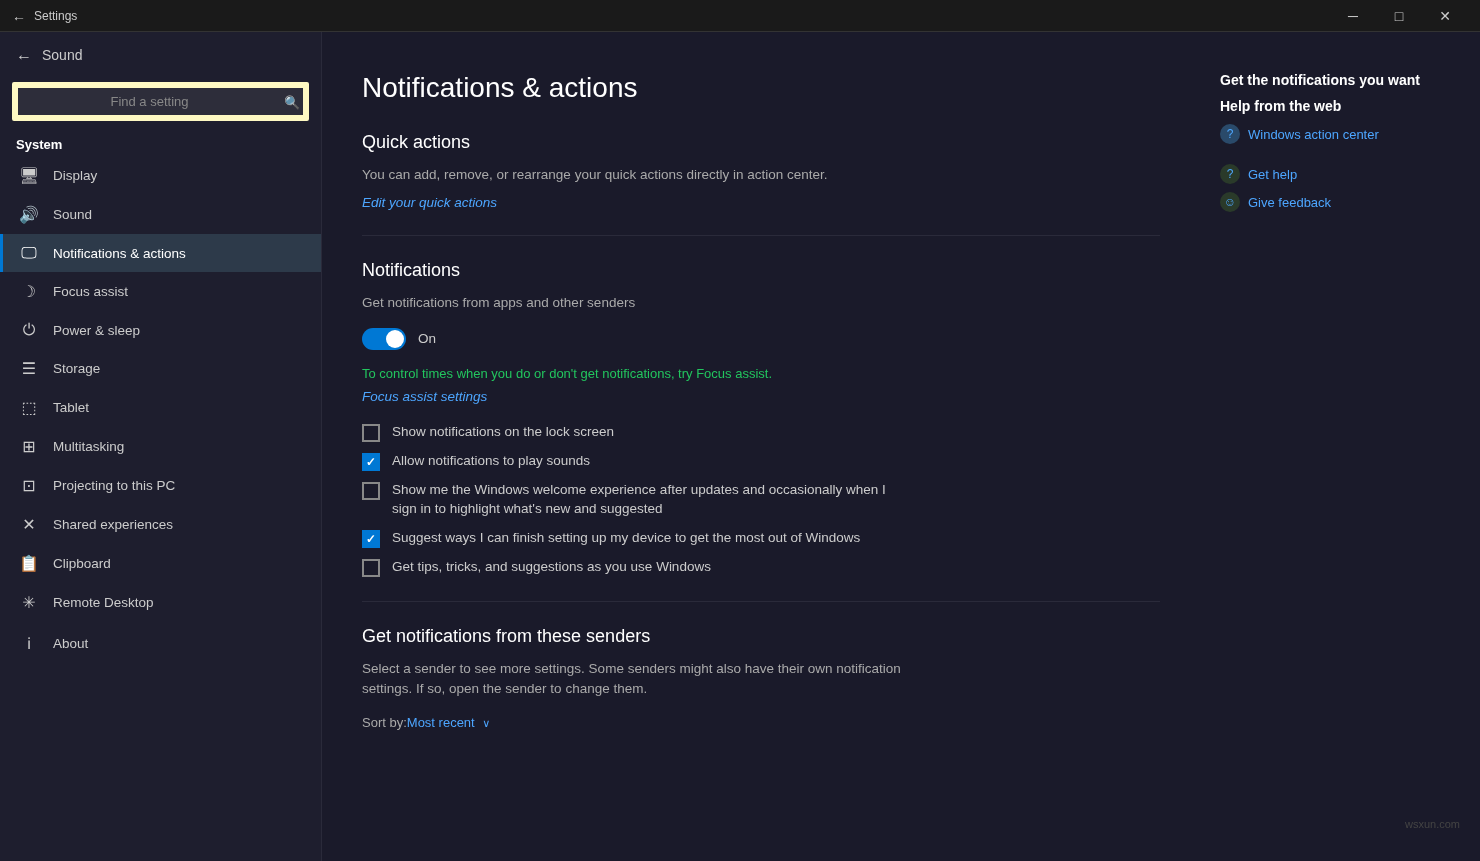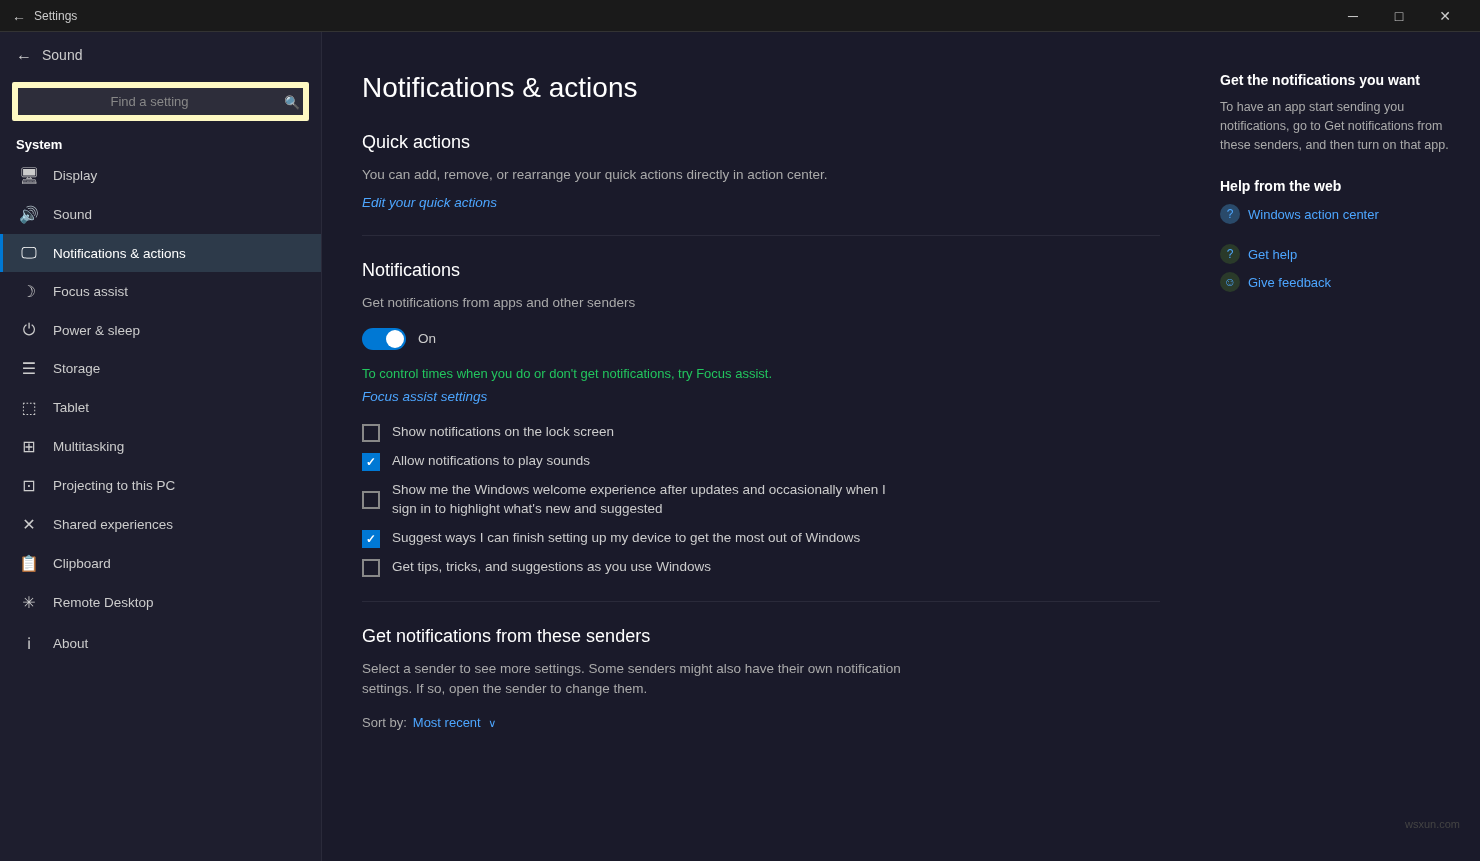--- a/index.html
+++ b/index.html
@@ -196,21 +196,21 @@
       font-size: 13px;
       color: #22c55e;
       margin-bottom: 4px;
       max-width: 560px;
       line-height: 1.5;
     }
 
     
     .checkbox-row {
       display: flex;
-      align-items: center;
+      align-items: flex-start;
       gap: 12px;
       margin: 10px 0;
     }
     .checkbox {
       width: 18px;
       height: 18px;
       border: 2px solid #888;
       background: transparent;
       flex-shrink: 0;
       margin-top: 1px;
@@ -235,21 +235,21 @@
       line-height: 1.4;
       max-width: 520px;
     }
 
     .sort-row {
       margin-top: 16px;
       font-size: 13px;
       color: #aaa;
       display: flex;
       align-items: center;
-      gap: 6px;
+      gap: 0;
     }
     .sort-value {
       color: #4da6ff;
       cursor: pointer;
     }
 
     
     .right-panel {
       width: 260px;
       flex-shrink: 0;
@@ -462,21 +462,20 @@
           <span class="sort-value">
             <span>Most recent</span>
             <span style="margin-left:4px;font-size:11px;">∨</span>
           </span>
         </div>
       </div>
     </div>
 
     <div class="right-panel">
       <div class="right-section-title">Get the notifications you want</div>
-      <div class="right-section-text">To have an app start sending you notifications, go to Get notifications from these senders, and then turn on that app.</div>
 
       <div class="right-section-title">Help from the web</div>
 
       <div class="right-link-row">
         <div class="right-link-icon">?</div>
         <span class="right-link-text">Windows action center</span>
       </div>
 
       <div style="margin-top: 20px;">
         <div class="right-link-row">

